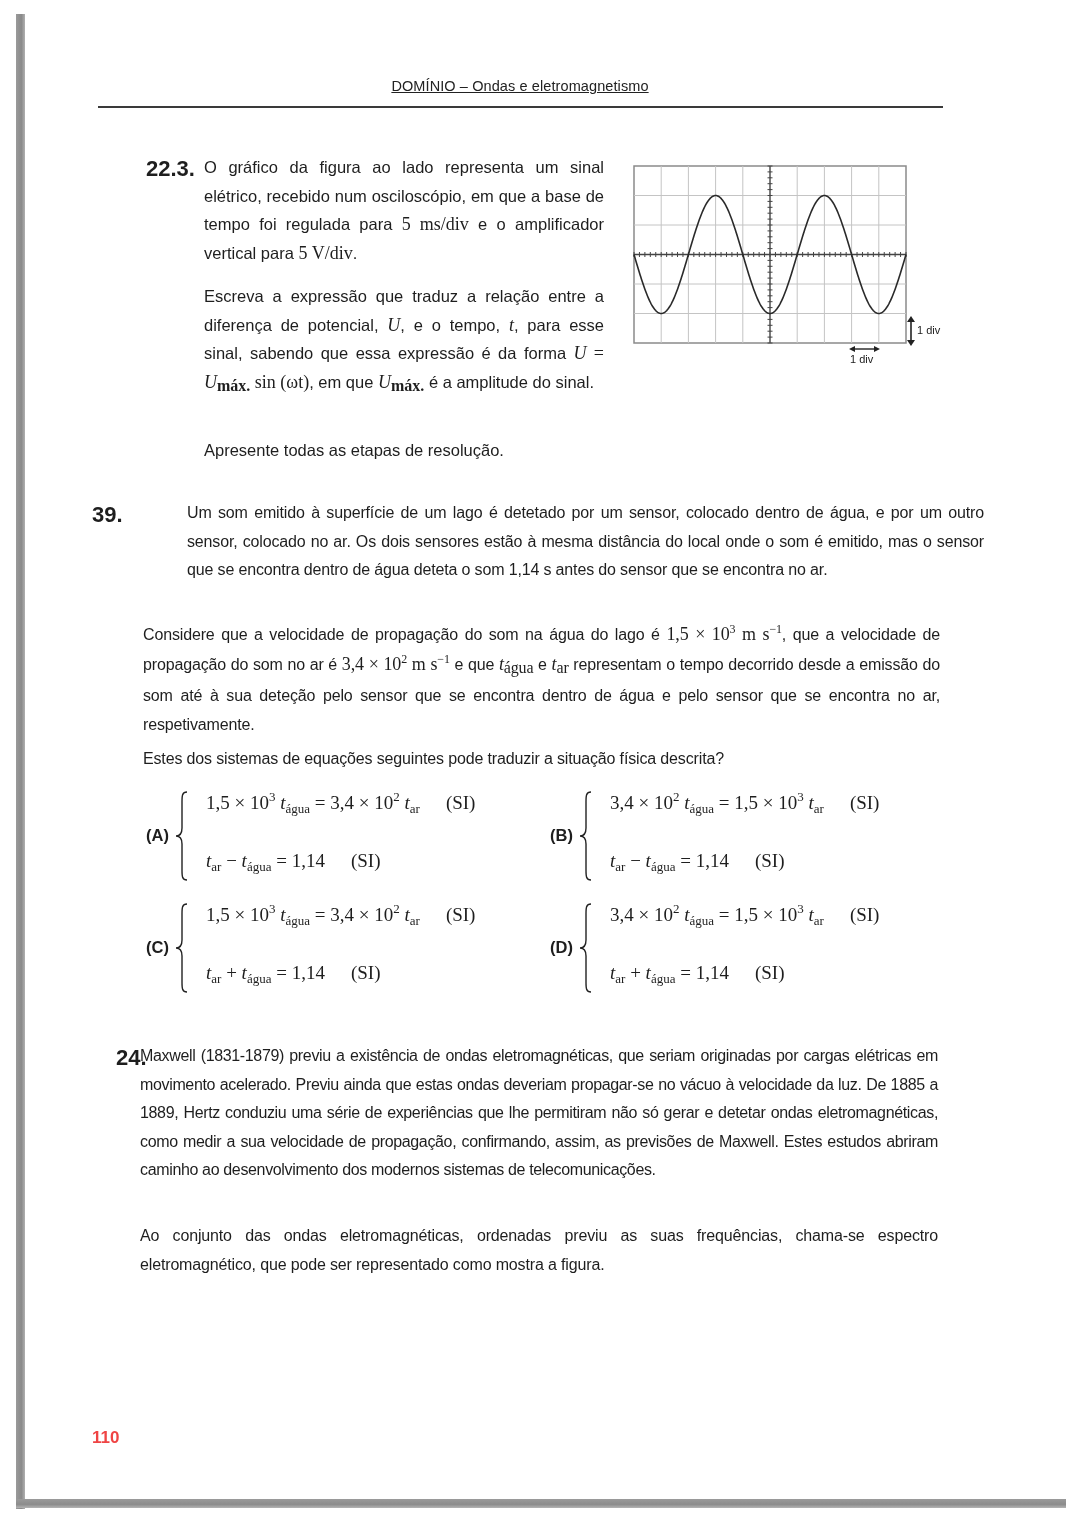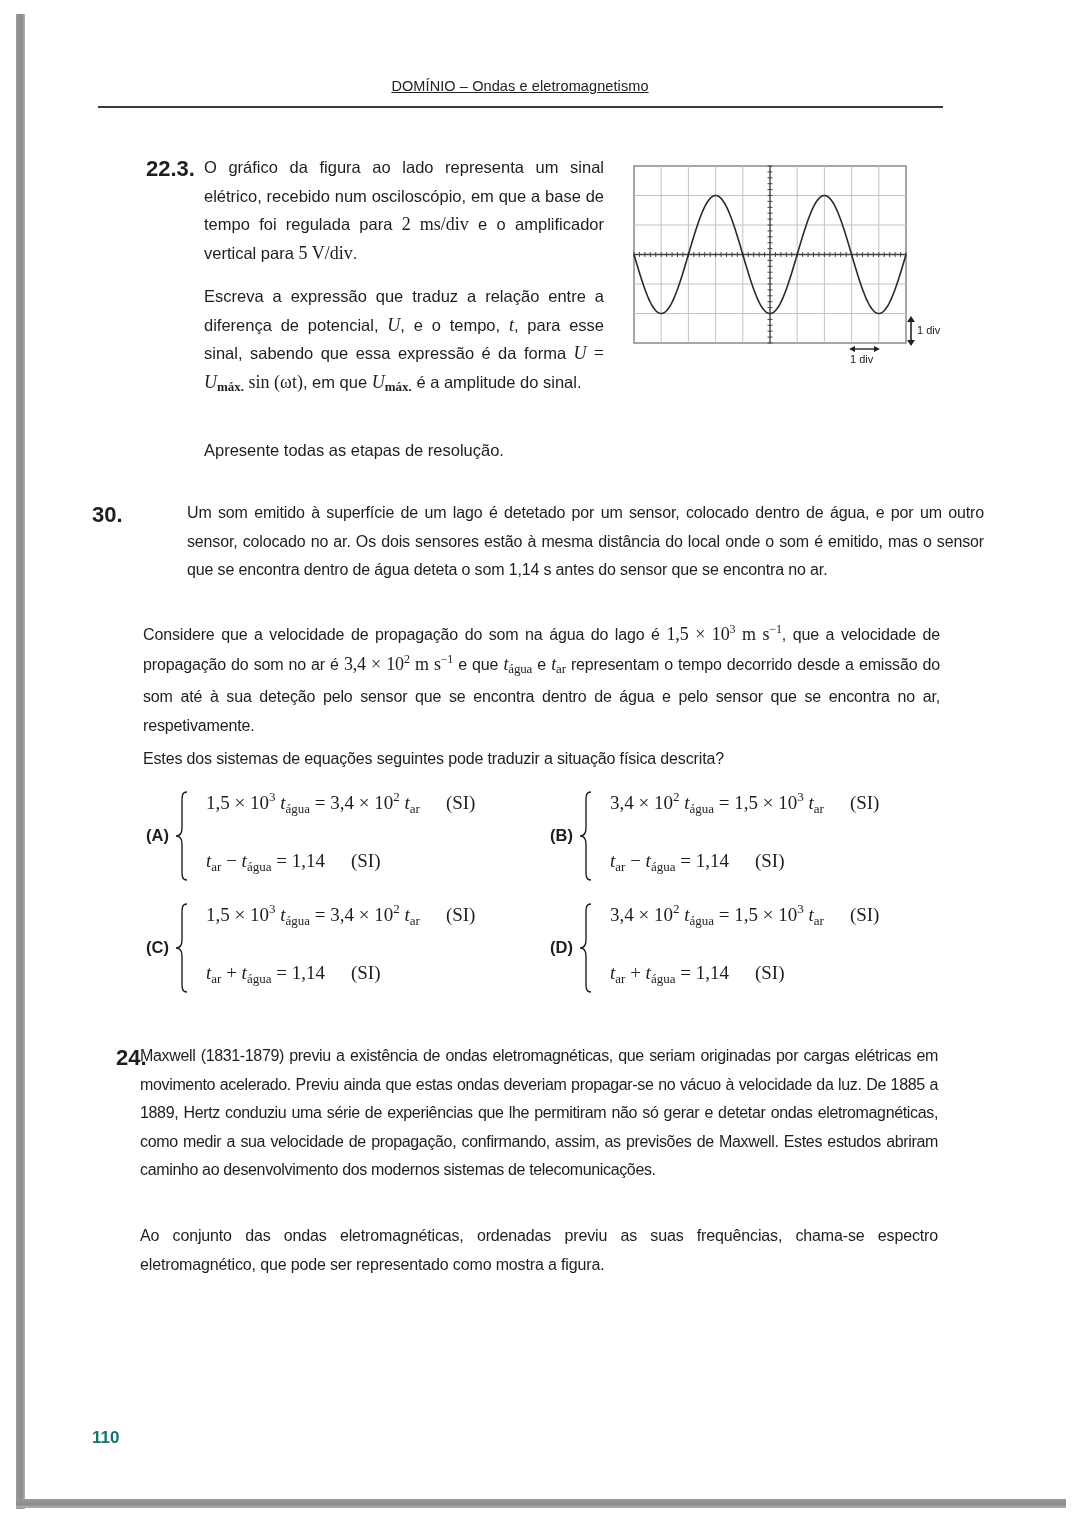--- a/index.html
+++ b/index.html
@@ -26,55 +26,55 @@
   .num {
     position: absolute; font-weight: bold; font-size: 22px;
   }
   .para {
     position: absolute; font-size: 16.5px; line-height: 28.5px; text-align: justify;
     text-align-last: left;
   }
   .para.narrow { font-size: 16px; letter-spacing: -0.15px; }
   .math { font-family: "Liberation Serif", "DejaVu Serif", serif; font-size: 18px; }
   .math i { font-style: italic; }
-  sub.s { font-family: "Liberation Serif", serif; font-size: 13px; vertical-align: -3px; font-style: normal; }
+  sub.s { font-family: "Liberation Serif", serif; font-size: 16px; vertical-align: -3px; font-style: normal; }
   sup { font-size: 12px; vertical-align: 7px; line-height: 0; }
   .osc { position: absolute; left: 628px; top: 160px; }
   .option {
     position: absolute; height: 100px;
   }
   .opt-label {
     position: absolute; left: 0; top: 36px; font-weight: bold; font-size: 16.5px;
   }
   .brace {
     position: absolute; left: 28px; top: 0; width: 16px; height: 92px;
   }
   .eq {
     position: absolute; left: 60px; white-space: nowrap;
     font-family: "Liberation Serif", "DejaVu Serif", serif; font-size: 19px;
   }
   .eq i { font-style: italic; }
   .eq .si { margin-left: 26px; }
   .eq sup { font-size: 13px; vertical-align: 8px; }
   .eq sub { font-size: 13px; vertical-align: -4px; }
   .page-number {
-    position: absolute; left: 92px; top: 1428px; font-size: 17px; font-weight: bold; color: #0f766e;
+    position: absolute; left: 92px; top: 1428px; font-size: 17px; font-weight: bold; color: #ef4444;
   }
 </style>
 </head>
 <body>
 
 <div class="page-border-left"></div>
 <div class="page-border-bottom"></div>
 
 <div class="running-head">DOMÍNIO – Ondas e eletromagnetismo</div>
 <div class="head-rule"></div>
 
 <div class="num" style="left:146px; top:156px;">22.3.</div>
-<div class="para" style="left:204px; top:153px; width:400px;"><span>O gráfico da figura ao lado representa um sinal elétrico, recebido num osciloscópio, em que a base de tempo foi regulada para </span><span class="math">2 ms/div</span><span> e o amplificador vertical para </span><span class="math">5 V/div</span><span>.</span></div>
+<div class="para" style="left:204px; top:153px; width:400px;"><span>O gráfico da figura ao lado representa um sinal elétrico, recebido num osciloscópio, em que a base de tempo foi regulada para </span><span class="math">5 ms/div</span><span> e o amplificador vertical para </span><span class="math">5 V/div</span><span>.</span></div>
 
 <div class="para" style="left:204px; top:282px; width:400px;"><span>Escreva a expressão que traduz a relação entre a diferença de potencial, </span><i class="math">U</i><span>, e o tempo, </span><i class="math">t</i><span>, para esse sinal, sabendo que essa expressão é da forma </span><span class="math"><i>U</i><span> = </span><i>U</i><sub class="s" style="font-weight:bold;">máx.</sub><span> sin (ωt)</span></span><span>, em que </span><span class="math"><i>U</i><sub class="s" style="font-weight:bold;">máx.</sub></span><span> é a amplitude do sinal.</span></div>
 
 <div class="para" style="left:204px; top:436px; width:420px;">Apresente todas as etapas de resolução.</div>
 
 <svg class="osc" width="330" height="215" viewBox="0 0 330 215">
   <g id="grid">
       <rect x="6" y="6" width="272" height="177" fill="#fff" stroke="#8a8a8a" stroke-width="1.5"></rect>
       <line x1="33.2" y1="6" x2="33.2" y2="183" stroke="#c4c4c4" stroke-width="1"></line>
       <line x1="60.4" y1="6" x2="60.4" y2="183" stroke="#c4c4c4" stroke-width="1"></line>
@@ -183,21 +183,21 @@
     <text x="289" y="174" font-size="11" font-family="Liberation Sans, sans-serif" fill="#222">1 div</text>
   </g>
   <g>
     <line x1="223" y1="189" x2="250" y2="189" stroke="#222" stroke-width="1.4"></line>
     <polygon points="227,186 227,192 221,189" fill="#222"></polygon>
     <polygon points="246,186 246,192 252,189" fill="#222"></polygon>
     <text x="222" y="203" font-size="11" font-family="Liberation Sans, sans-serif" fill="#222">1 div</text>
   </g>
 </svg>
 
-<div class="num" style="left:92px; top:502px;">30.</div>
+<div class="num" style="left:92px; top:502px;">39.</div>
 <div class="para narrow" style="left:143px; top:499px; width:797px;margin-left:44px;">Um som emitido à superfície de um lago é detetado por um sensor, colocado dentro de água, e por um outro sensor, colocado no ar. Os dois sensores estão à mesma distância do local onde o som é emitido, mas o sensor que se encontra dentro de água deteta o som 1,14 s antes do sensor que se encontra no ar.</div>
 
 <div class="para narrow" style="left:143px; top:620px; width:797px;"><span>Considere que a velocidade de propagação do som na água do lago é </span><span class="math"><span>1,5 × 10</span><sup>3</sup><span> m s</span><sup>−1</sup></span><span>, que a velocidade de propagação do som no ar é </span><span class="math"><span>3,4 × 10</span><sup>2</sup><span> m s</span><sup>−1</sup></span><span> e que </span><span class="math"><i>t</i><sub class="s">água</sub></span><span> e </span><span class="math"><i>t</i><sub class="s">ar</sub></span><span> representam o tempo decorrido desde a emissão do som até à sua deteção pelo sensor que se encontra dentro de água e pelo sensor que se encontra no ar, respetivamente.</span></div>
 
 <div class="para narrow" style="left:143px; top:745px; width:797px;">Estes dos sistemas de equações seguintes pode traduzir a situação física descrita?</div>
 
 <div id="options-container">
     <div class="option" style="left: 146px; top: 790px; width: 380px;">
       <div class="opt-label">(A)</div>
       <svg class="brace" viewBox="0 0 16 92">

